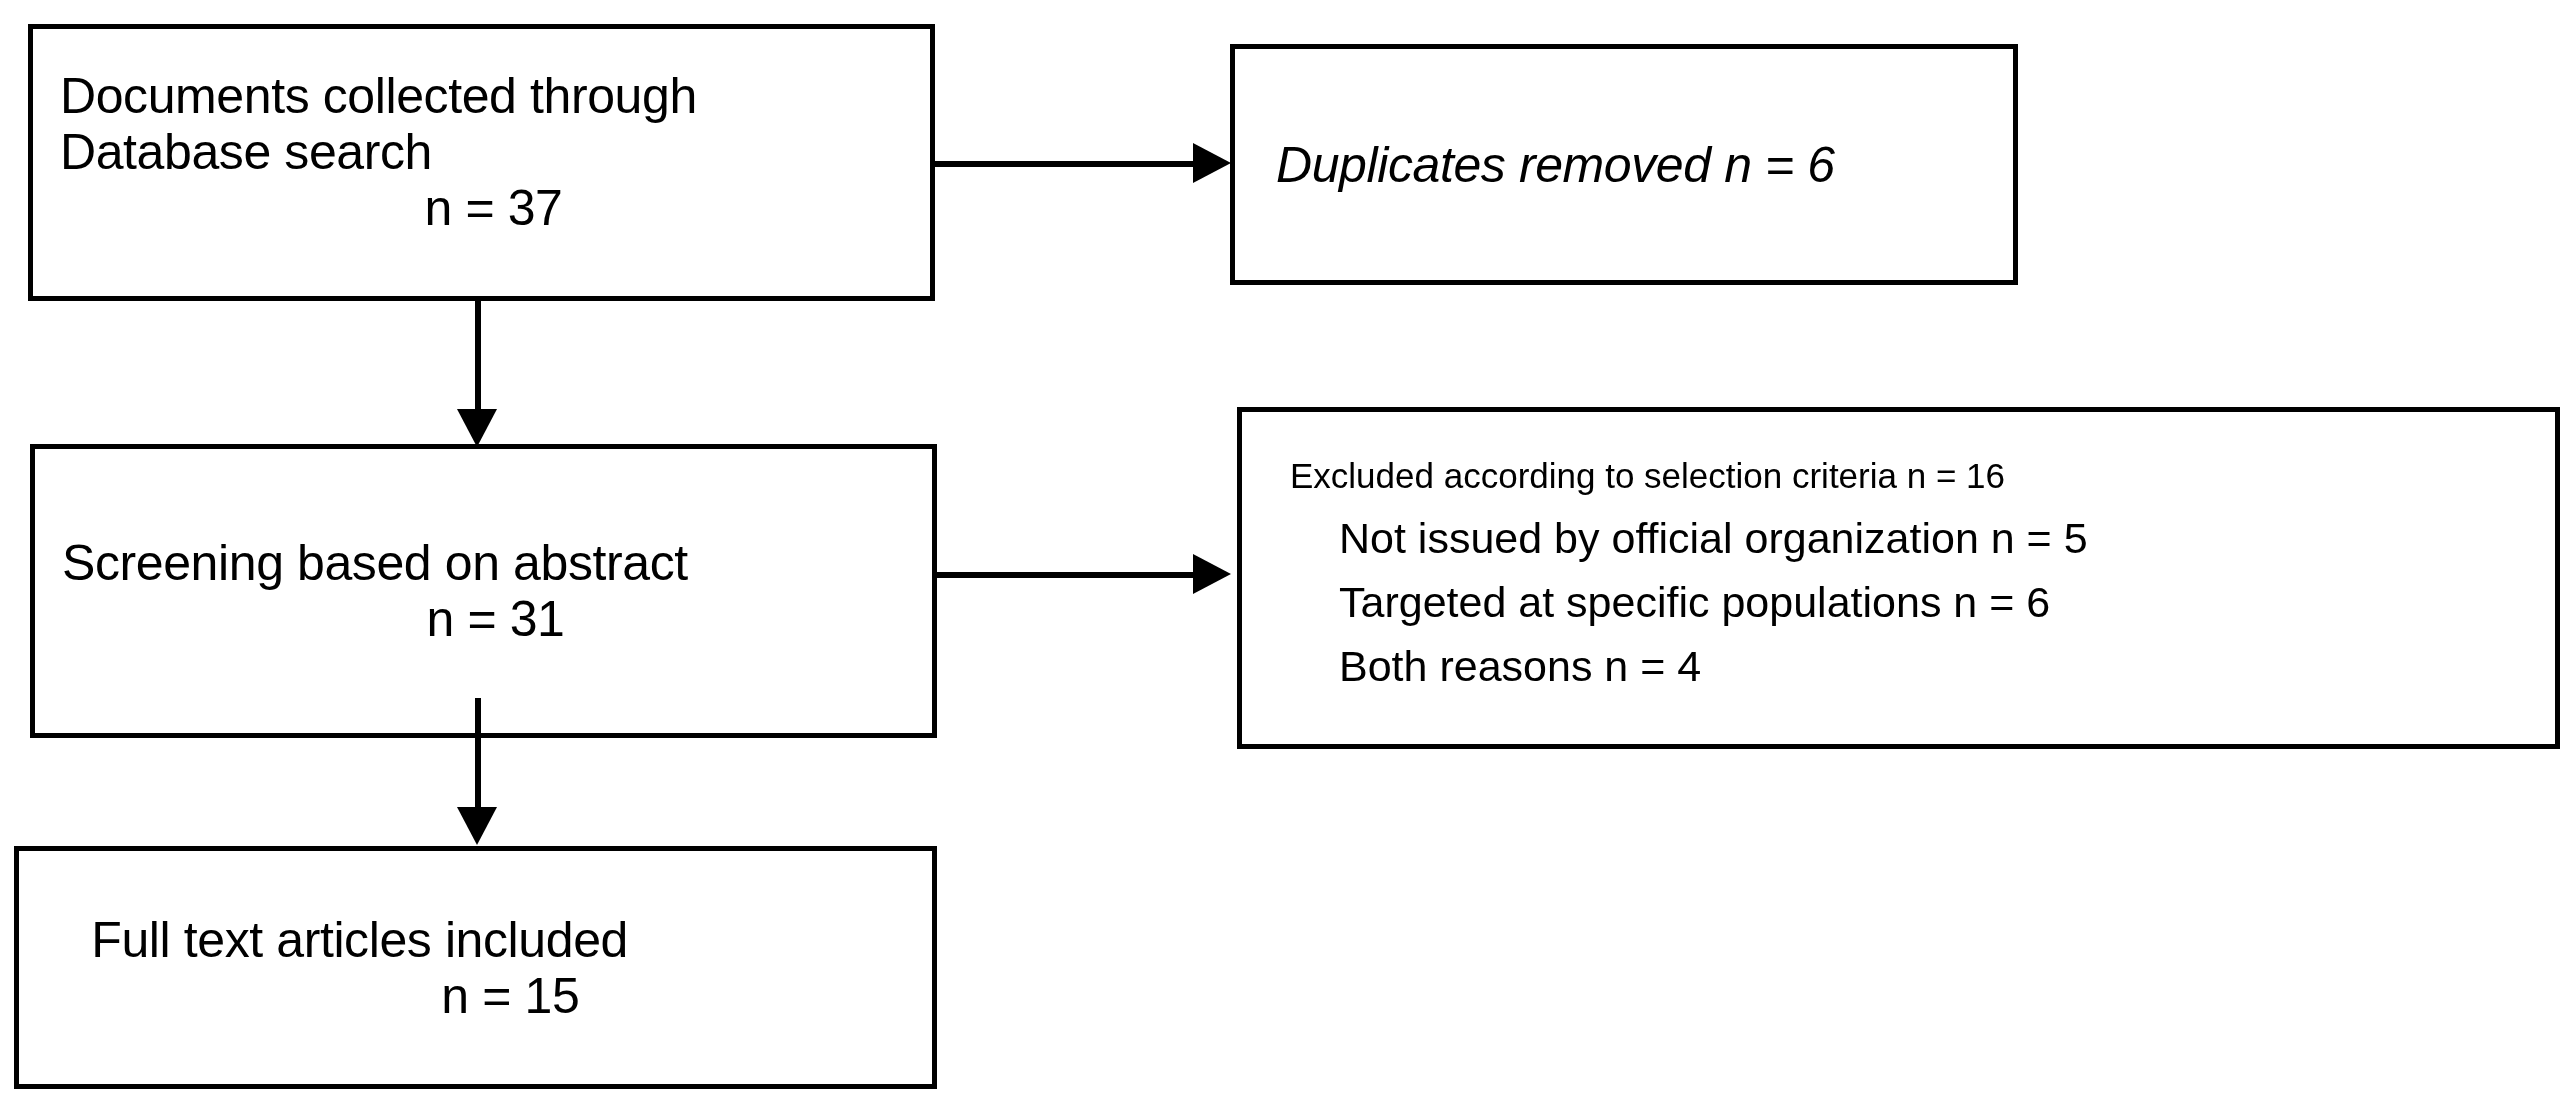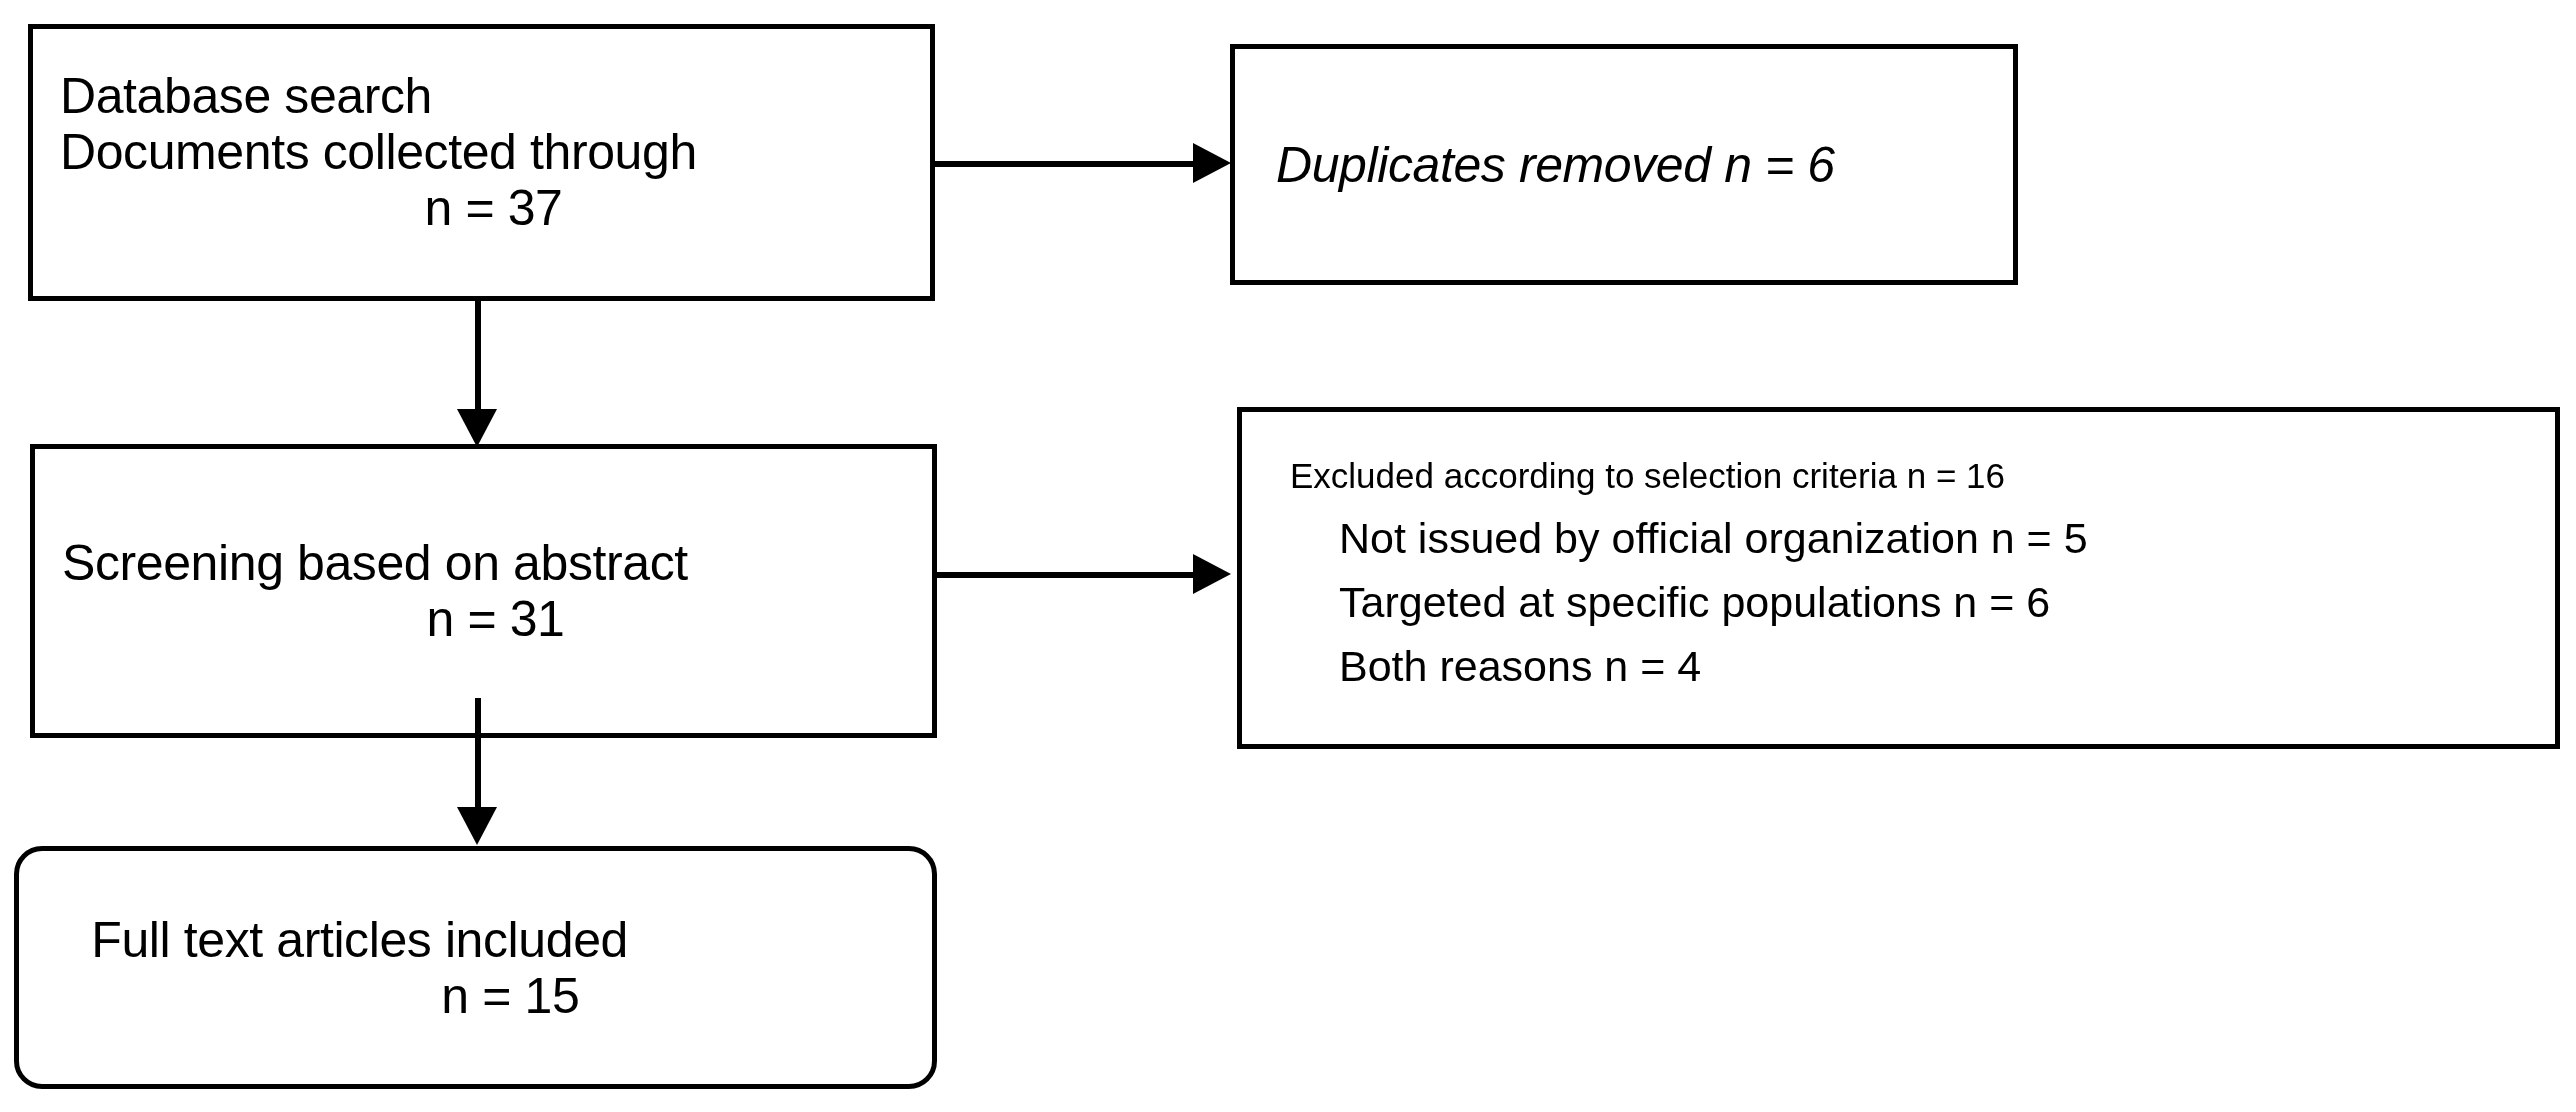--- a/index.html
+++ b/index.html
@@ -43,21 +43,21 @@
   }
 
   
   #box-sources { left: 28px; top: 24px; width: 907px; height: 277px; }
   #box-sources .node-inner { top: 46%; }
 
   
   #box-screening { left: 30px; top: 444px; width: 907px; height: 294px; }
 
   
-  #box-included { left: 14.3px; top: 846px; width: 923px; height: 243px; border-radius: 28px; }
+  #box-included { left: 14.3px; top: 846px; width: 923px; height: 243px; }
   #box-included .node-inner { padding-left: 72px; }
 
   
   #box-duplicates { left: 1230px; top: 44px; width: 788px; height: 241px; font-style: italic; }
   #box-duplicates .node-inner { padding: 0 41px; }
   #box-duplicates .tline { font-size: 50px; }
 
   
   #box-excluded { left: 1237px; top: 407px; width: 1323px; height: 342px; }
   #box-excluded .node-inner { padding: 0 48px; top: 50%; }
@@ -109,22 +109,22 @@
   #conn-v2-line    { left: 475px; top: 698px; height: 111px; }
   #conn-v2-arrow   { left: 457px; top: 807px; }
 </style>
 </head>
 <body>
 
 <div id="canvas">
 
   <div class="node" id="box-sources">
     <div class="node-inner">
+      <span class="tline">Documents collected through</span>
       <span class="tline">Database search</span>
-      <span class="tline">Documents collected through</span>
       <span class="tline count">n = 37</span>
     </div>
   </div>
 
   <div class="conn h-line" id="conn-dup-line"></div>
   <div class="conn arrow-right" id="conn-dup-arrow"></div>
 
   <div class="node" id="box-duplicates">
     <div class="node-inner">
       <span class="tline">Duplicates removed n = 6</span>

